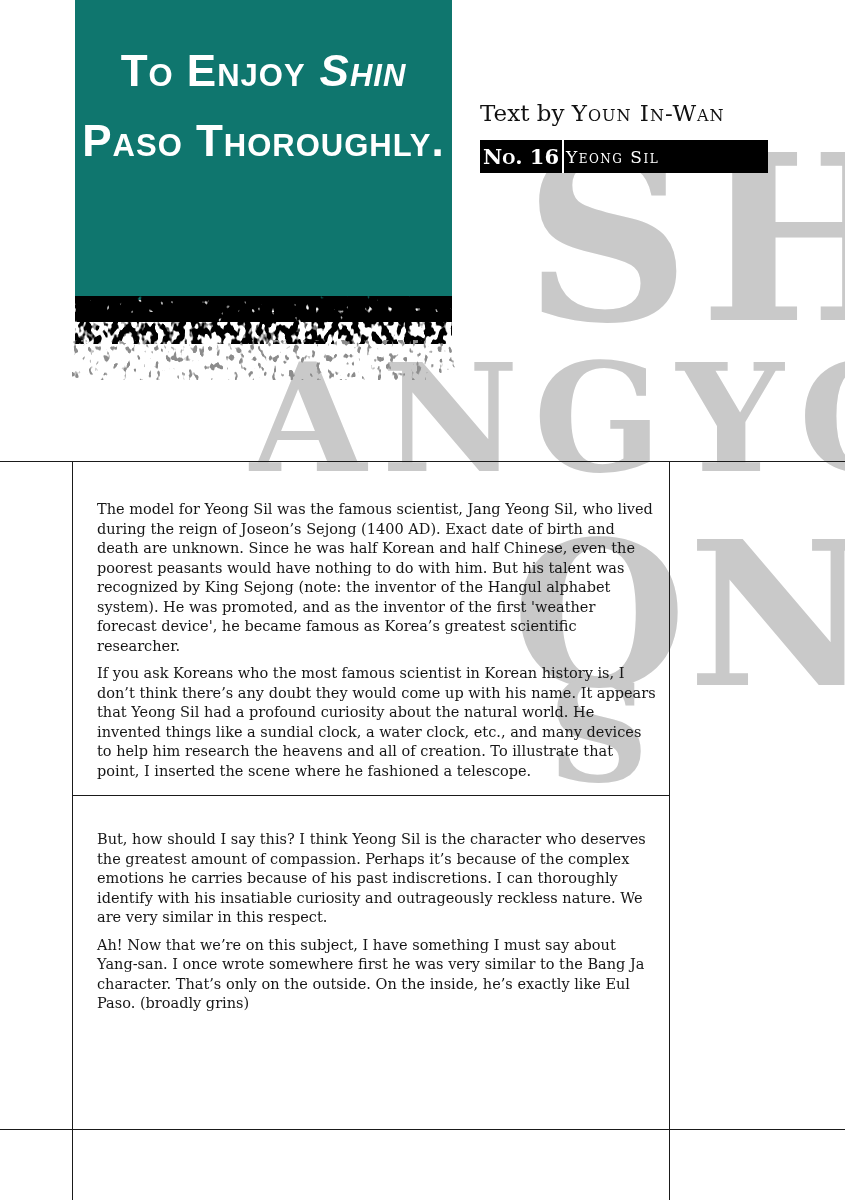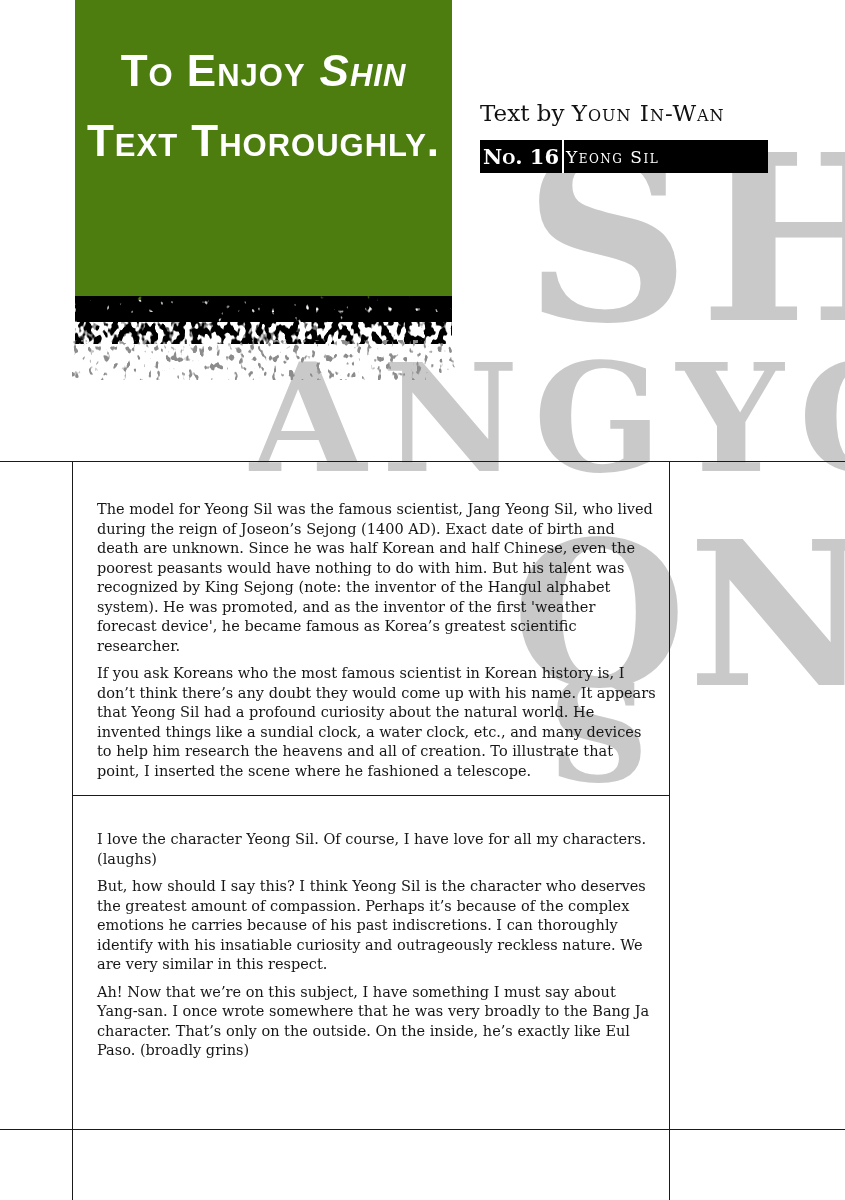--- a/index.html
+++ b/index.html
@@ -15,21 +15,21 @@
     font-family:"DejaVu Serif", serif; font-weight:bold; color:#c9c9c9;
   }
   .wm1 { top:124px; left:524px; font-size:230px; letter-spacing:10px; }
   .wm2 { top:343px; left:250px; font-size:150px; letter-spacing:15px; }
   .wm3 { top:515px; left:512px; font-size:200px; letter-spacing:2px; }
   .wm4 { top:662px; left:548px; font-size:140px; }
 
   
   .title-box {
     position:absolute; top:0; left:75px; width:377px; height:300px;
-    background:#4d7c0f; z-index:2;
+    background:#0f766e; z-index:2;
   }
   .tb-text {
     padding-top:36px; text-align:center; color:#fff;
     font-family:"Liberation Sans", sans-serif; font-weight:bold;
     font-variant:small-caps;
   }
   .tb-line { font-size:44px; line-height:70px; letter-spacing:1px; }
   .tb-ital { font-style:italic; }
   .tb-roman { margin-right:14px; }
   .dissolve { position:absolute; top:296px; left:-3px; }
@@ -82,21 +82,21 @@
   <div class="wm wm1">SHIN</div>
   <div class="wm wm2">ANGYO</div>
   <div class="wm wm3">ONSHI</div>
   <div class="wm wm4">S</div>
 
   <div class="title-box">
     <div class="tb-text">
       <div class="tb-line">
         <span class="tb-roman">To Enjoy</span><span class="tb-ital">Shin</span>
       </div>
-      <div class="tb-line">Text Thoroughly.</div>
+      <div class="tb-line">Paso Thoroughly.</div>
     </div>
     <svg class="dissolve" width="383" height="86" viewBox="0 0 383 86" aria-hidden="true">
       <defs>
         <filter id="nz-dense">
           <feTurbulence type="fractalNoise" baseFrequency="0.15 0.1" numOctaves="2" seed="11" result="n"></feTurbulence>
           <feColorMatrix in="n" type="matrix" values="0 0 0 0 0  0 0 0 0 0  0 0 0 0 0  0 0 0 10 -2" result="a"></feColorMatrix>
           <feComposite in="SourceGraphic" in2="a" operator="in"></feComposite>
         </filter>
         <filter id="nz-sparse">
           <feTurbulence type="fractalNoise" baseFrequency="0.15 0.1" numOctaves="2" seed="29" result="n"></feTurbulence>
@@ -131,18 +131,17 @@
   <div class="line vline-right"></div>
   <div class="line hline2"></div>
   <div class="line hline3"></div>
 
   <div class="textblock tb1">
     <p>The model for Yeong Sil was the famous scientist, Jang Yeong Sil, who lived during the reign of Joseon’s Sejong (1400 AD). Exact date of birth and death are unknown. Since he was half Korean and half Chinese, even the poorest peasants would have nothing to do with him. But his talent was recognized by King Sejong (note: the inventor of the Hangul alphabet system). He was promoted, and as the inventor of the first 'weather forecast device', he became famous as Korea’s greatest scientific researcher.</p>
     <p>If you ask Koreans who the most famous scientist in Korean history is, I don’t think there’s any doubt they would come up with his name. It appears that Yeong Sil had a profound curiosity about the natural world. He invented things like a sundial clock, a water clock, etc., and many devices to help him research the heavens and all of creation. To illustrate that point, I inserted the scene where he fashioned a telescope.</p>
   </div>
 
   <div class="textblock tb2">
-    <p>I love the character Yeong Sil. Of course, I have love for all my characters. (laughs)</p>
     <p>But, how should I say this? I think Yeong Sil is the character who deserves the greatest amount of compassion. Perhaps it’s because of the complex emotions he carries because of his past indiscretions. I can thoroughly identify with his insatiable curiosity and outrageously reckless nature. We are very similar in this respect.</p>
-    <p>Ah! Now that we’re on this subject, I have something I must say about Yang-san. I once wrote somewhere that he was very broadly to the Bang Ja character. That’s only on the outside. On the inside, he’s exactly like Eul Paso. (broadly grins)</p>
+    <p>Ah! Now that we’re on this subject, I have something I must say about Yang-san. I once wrote somewhere first he was very similar to the Bang Ja character. That’s only on the outside. On the inside, he’s exactly like Eul Paso. (broadly grins)</p>
   </div>
 
 </div>
 
 </body></html>

